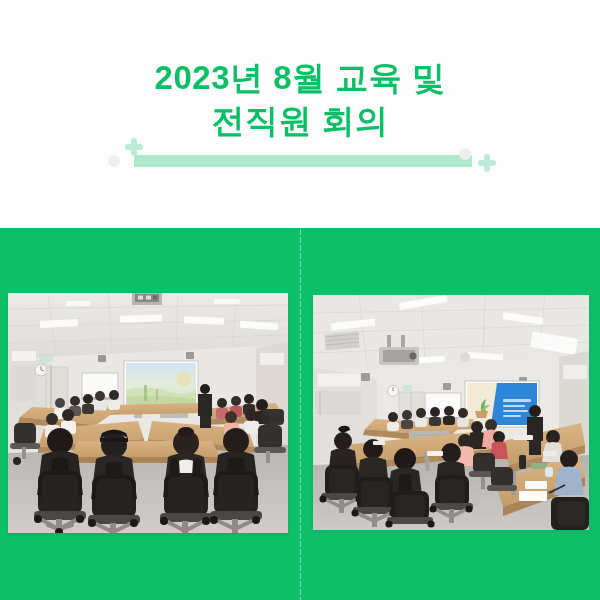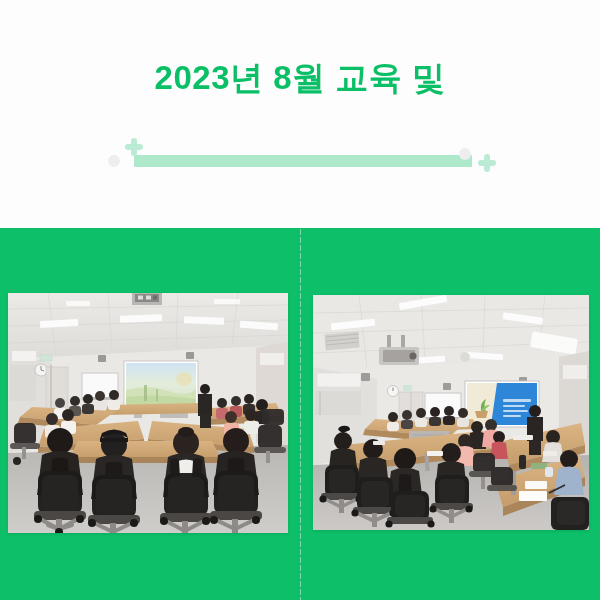--- a/index.html
+++ b/index.html
@@ -76,20 +76,21 @@
 </style>
 </head>
 <body>
 
 <div id="card">
 
   <div class="header">
 
     <div class="title-block">
       <span class="title-line">2023년 8월 교육 및</span>
+      <span class="title-line">전직원 회의</span>
     </div>
 
     <div class="mint-bar"></div>
     <div class="plus plus-left"></div>
     <div class="plus plus-right"></div>
     <div class="dot dot-left"></div>
     <div class="dot dot-right"></div>
   </div>
 
   <div class="body-green">

